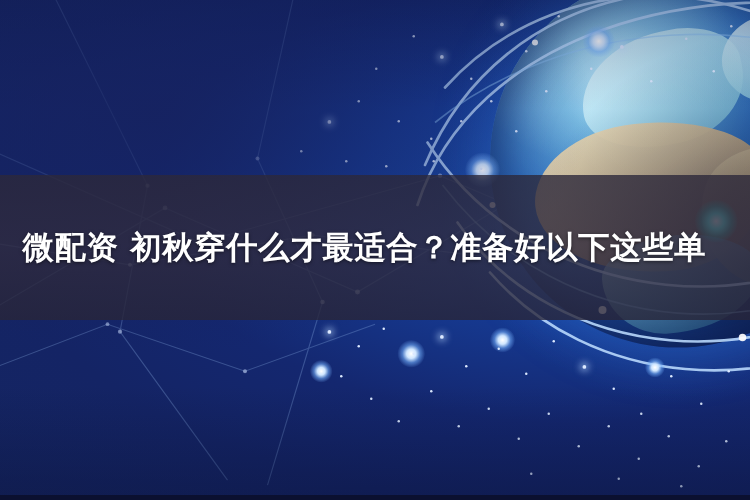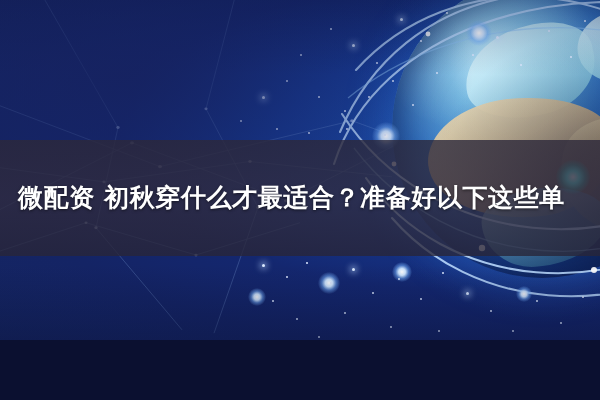--- a/index.html
+++ b/index.html
@@ -3,21 +3,21 @@
 <meta charset="utf-8">
 <style>
   html, body {
     margin: 0;
     padding: 0;
     background: #0b1030;
   }
   #stage {
     position: relative;
     width: 600px;
-    height: 340px;
+    height: 396px;
     overflow: hidden;
     font-family: "DejaVu Sans", "Liberation Sans", sans-serif;
     background: #000000;
   }
 
   
   .bg-base {
     position: absolute;
     inset: 0;
     background:

